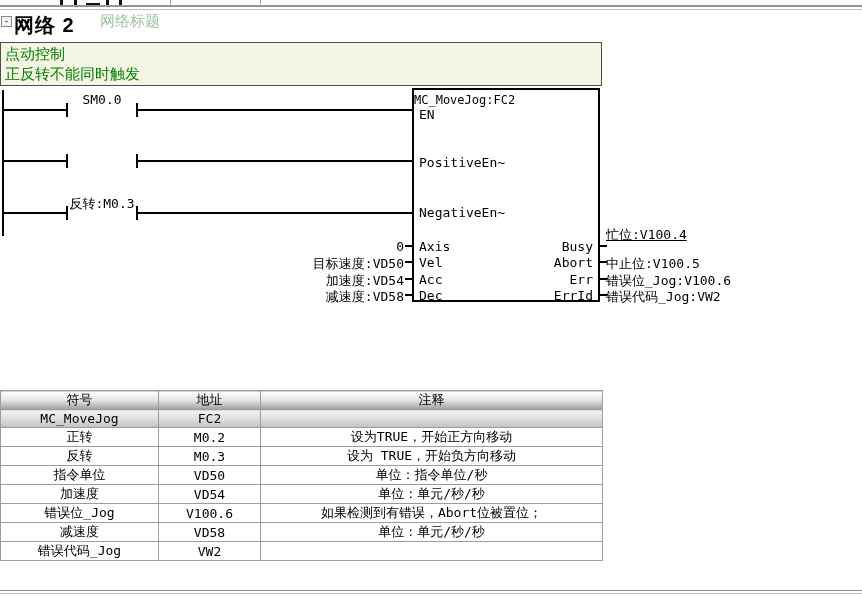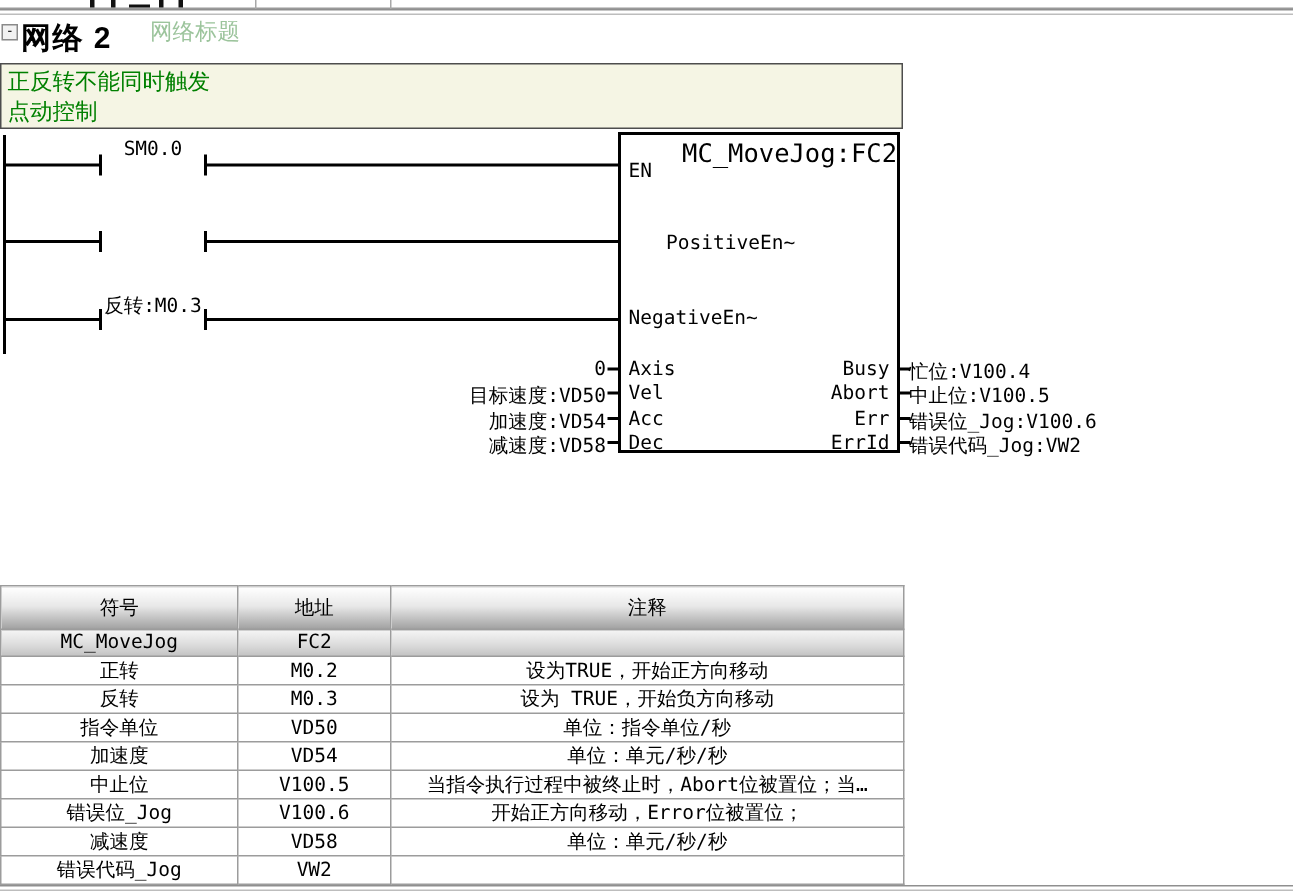--- a/index.html
+++ b/index.html
@@ -29,37 +29,37 @@
 
   
   .wire { position:absolute; background:#000; }
   .rail { left:2px; top:90px; width:2px; height:146px; }
   .h-wire { height:2px; }
   .contact-bar { position:absolute; width:2px; height:14px; background:#000; }
   .contact-label { position:absolute; left:36px; width:132px; text-align:center; font-size:13px; white-space:nowrap; }
 
   
   .fb { position:absolute; left:412px; top:88px; width:188px; height:214px; border:2px solid #000; background:#fff; }
-  .fb-title { position:absolute; left:0; top:3px; width:100%; text-align:right; font-size:17px; white-space:nowrap; }
+  .fb-title { position:absolute; left:0; top:3px; width:100%; text-align:left; font-size:12px; white-space:nowrap; }
   .fb-pin { position:absolute; font-size:13px; white-space:nowrap; }
   .fb-pin.in { left:5px; } .fb-pin.out { right:5px; text-align:right; }
   .operand { position:absolute; font-size:13px; white-space:nowrap; }
   .operand.in { left:150px; width:254px; text-align:right; }
   .operand.out { left:606px; }
   .pin-dash { position:absolute; height:2px; background:#000; }
   .pin-dash.in { left:405px; width:7px; }
   .pin-dash.out { left:600px; width:7px; }
 
   
   .sym-table { position:absolute; left:0; top:390px; border-collapse:collapse; table-layout:fixed; }
   .sym-table th, .sym-table td {
     border:1px solid #9c9c9c; font-size:13px; font-weight:normal;
     text-align:center; overflow:hidden; white-space:nowrap; padding:0 2px;
   }
-  .sym-table th { height:29px; background:linear-gradient(180deg,#ffffff 0%,#e8e8e8 45%,#a0a0a0 100%);margin-top:12px; }
+  .sym-table th { height:19px; background:linear-gradient(180deg,#ffffff 0%,#e8e8e8 45%,#a0a0a0 100%);margin-top:12px; }
   .sym-table td { height:18px; background:#ffffff; }
   .sym-table tr.row-gray td { background:linear-gradient(180deg,#f4f4f4 0%,#dcdcdc 55%,#c2c2c2 100%); }
   .col-sym { width:158px; } .col-addr { width:102px; } .col-cmt { width:342px; }
 </style>
 </head>
 <body>
 
 <div id="screen">
 
   <div class="frag-row">
@@ -71,22 +71,22 @@
     <div class="frag-div d1"></div>
     <div class="frag-div d2"></div>
   </div>
   <div class="groove top"></div>
 
   <div class="collapse-btn">-</div>
   <div class="net-number">网络 2</div>
   <div class="net-title" style="color: rgb(156, 196, 156);">网络标题</div>
 
   <div class="comment-box" style="background: rgb(245, 245, 228);">
+    <div class="comment-line" style="color: rgb(0, 128, 0);">点动控制</div>
     <div class="comment-line" style="color: rgb(0, 128, 0);">正反转不能同时触发</div>
-    <div class="comment-line" style="color: rgb(0, 128, 0);">点动控制</div>
   </div>
 
   <div class="wire rail"></div>
 
   <div class="contact-label" style="top:92px;">SM0.0</div>
   <div class="wire h-wire" style="left:2px; top:109px; width:64px;"></div>
   <div class="contact-bar" style="left:66px; top:103px;"></div>
   <div class="contact-bar" style="left:136px; top:103px;"></div>
   <div class="wire h-wire" style="left:138px; top:109px; width:274px;"></div>
 
@@ -97,42 +97,42 @@
 
   <div class="contact-label" style="top:195px;">反转:M0.3</div>
   <div class="wire h-wire" style="left:2px; top:212px; width:64px;"></div>
   <div class="contact-bar" style="left:66px; top:206px;"></div>
   <div class="contact-bar" style="left:136px; top:206px;"></div>
   <div class="wire h-wire" style="left:138px; top:212px; width:274px;"></div>
 
   <div class="fb">
     <div class="fb-title">MC_MoveJog:FC2</div>
     <div class="fb-pin in" style="top:17px;">EN</div>
-    <div class="fb-pin in" style="top:65px;margin-left:25px;">PositiveEn~</div>
+    <div class="fb-pin in" style="top:65px;">PositiveEn~</div>
     <div class="fb-pin in" style="top:115px;">NegativeEn~</div>
     <div class="fb-pin in" style="top:149px;">Axis</div>
     <div class="fb-pin in" style="top:165px;">Vel</div>
     <div class="fb-pin in" style="top:182px;">Acc</div>
     <div class="fb-pin in" style="top:198px;">Dec</div>
     <div class="fb-pin out" style="top:149px;">Busy</div>
     <div class="fb-pin out" style="top:165px;">Abort</div>
     <div class="fb-pin out" style="top:182px;">Err</div>
     <div class="fb-pin out" style="top:198px;">ErrId</div>
   </div>
 
   <div class="operand in" style="top:239px;">0</div>
   <div class="operand in" style="top:255px;">目标速度:VD50</div>
   <div class="operand in" style="top:272px;">加速度:VD54</div>
   <div class="operand in" style="top:288px;">减速度:VD58</div>
   <div class="pin-dash in" style="top:245px;"></div>
   <div class="pin-dash in" style="top:261px;"></div>
   <div class="pin-dash in" style="top:278px;"></div>
   <div class="pin-dash in" style="top:294px;"></div>
 
-  <div class="operand out" style="top:239px;">忙位:V100.4</div>
+  <div class="operand out" style="top:226px;text-decoration:underline;">忙位:V100.4</div>
   <div class="operand out" style="top:255px;">中止位:V100.5</div>
   <div class="operand out" style="top:272px;">错误位_Jog:V100.6</div>
   <div class="operand out" style="top:288px;">错误代码_Jog:VW2</div>
   <div class="pin-dash out" style="top:245px;"></div>
   <div class="pin-dash out" style="top:261px;"></div>
   <div class="pin-dash out" style="top:278px;"></div>
   <div class="pin-dash out" style="top:294px;"></div>
 
   <table class="sym-table">
     <thead>
@@ -167,30 +167,25 @@
       <td class="col-cmt">单位：指令单位/秒</td>
     </tr>
 
     <tr>
       <td class="col-sym">加速度</td>
       <td class="col-addr">VD54</td>
       <td class="col-cmt">单位：单元/秒/秒</td>
     </tr>
 
 
-    <tr>
-      <td class="col-sym">中止位</td>
-      <td class="col-addr">V100.5</td>
-      <td class="col-cmt">当指令执行过程中被终止时，Abort位被置位；当…</td>
-    </tr>
 
     <tr>
       <td class="col-sym">错误位_Jog</td>
       <td class="col-addr">V100.6</td>
-      <td class="col-cmt">开始正方向移动，Error位被置位；</td>
+      <td class="col-cmt">如果检测到有错误，Abort位被置位；</td>
     </tr>
 
     <tr>
       <td class="col-sym">减速度</td>
       <td class="col-addr">VD58</td>
       <td class="col-cmt">单位：单元/秒/秒</td>
     </tr>
 
     <tr>
       <td class="col-sym">错误代码_Jog</td>

